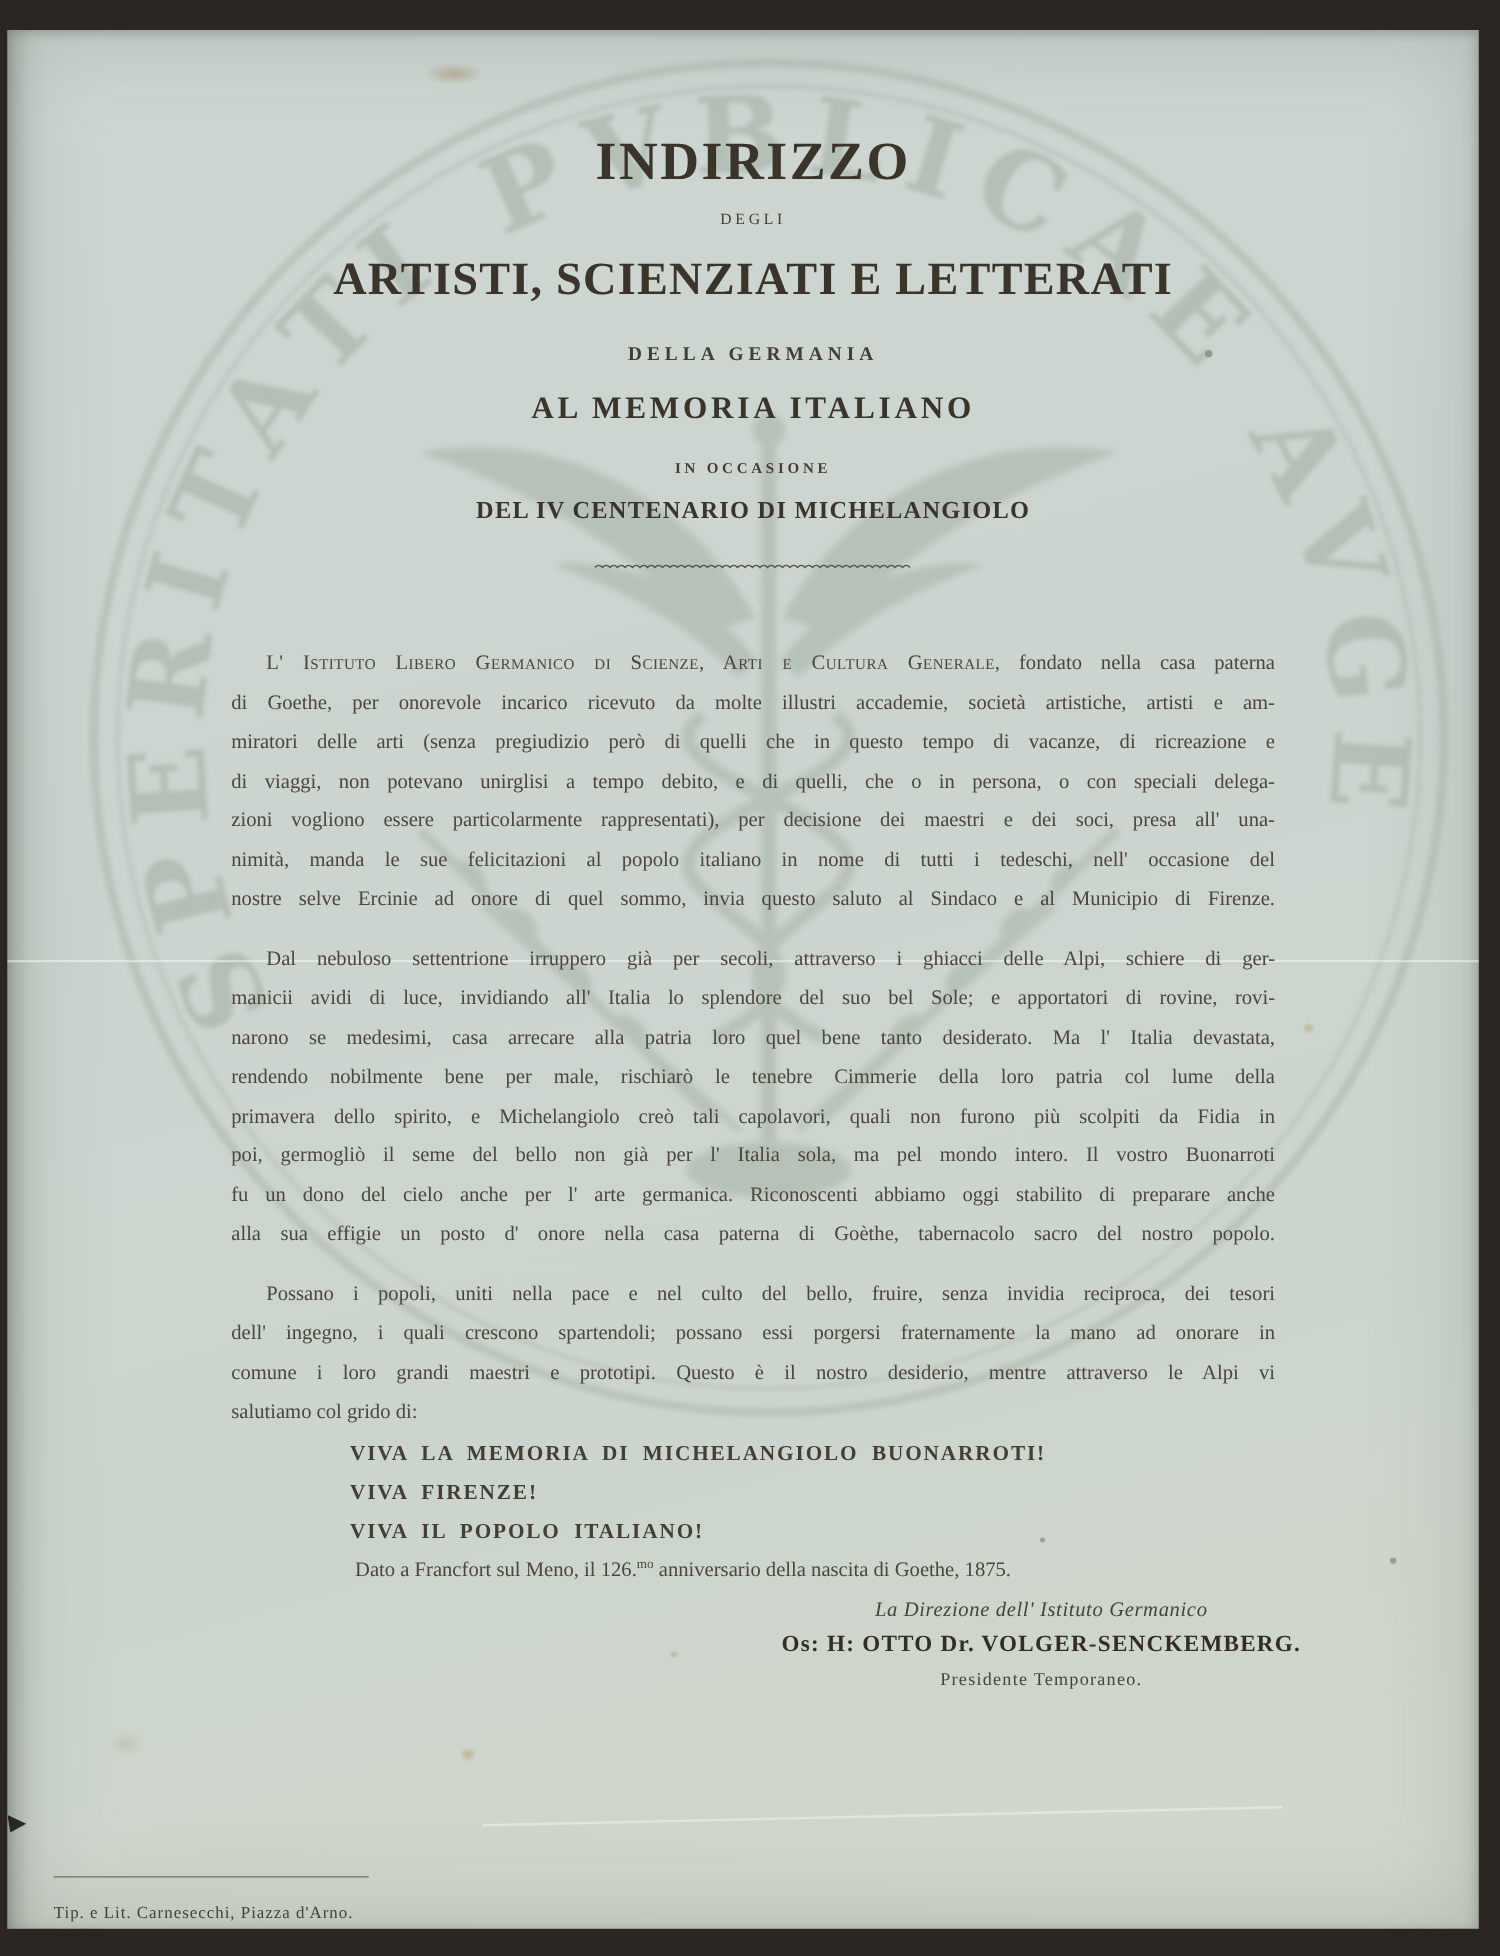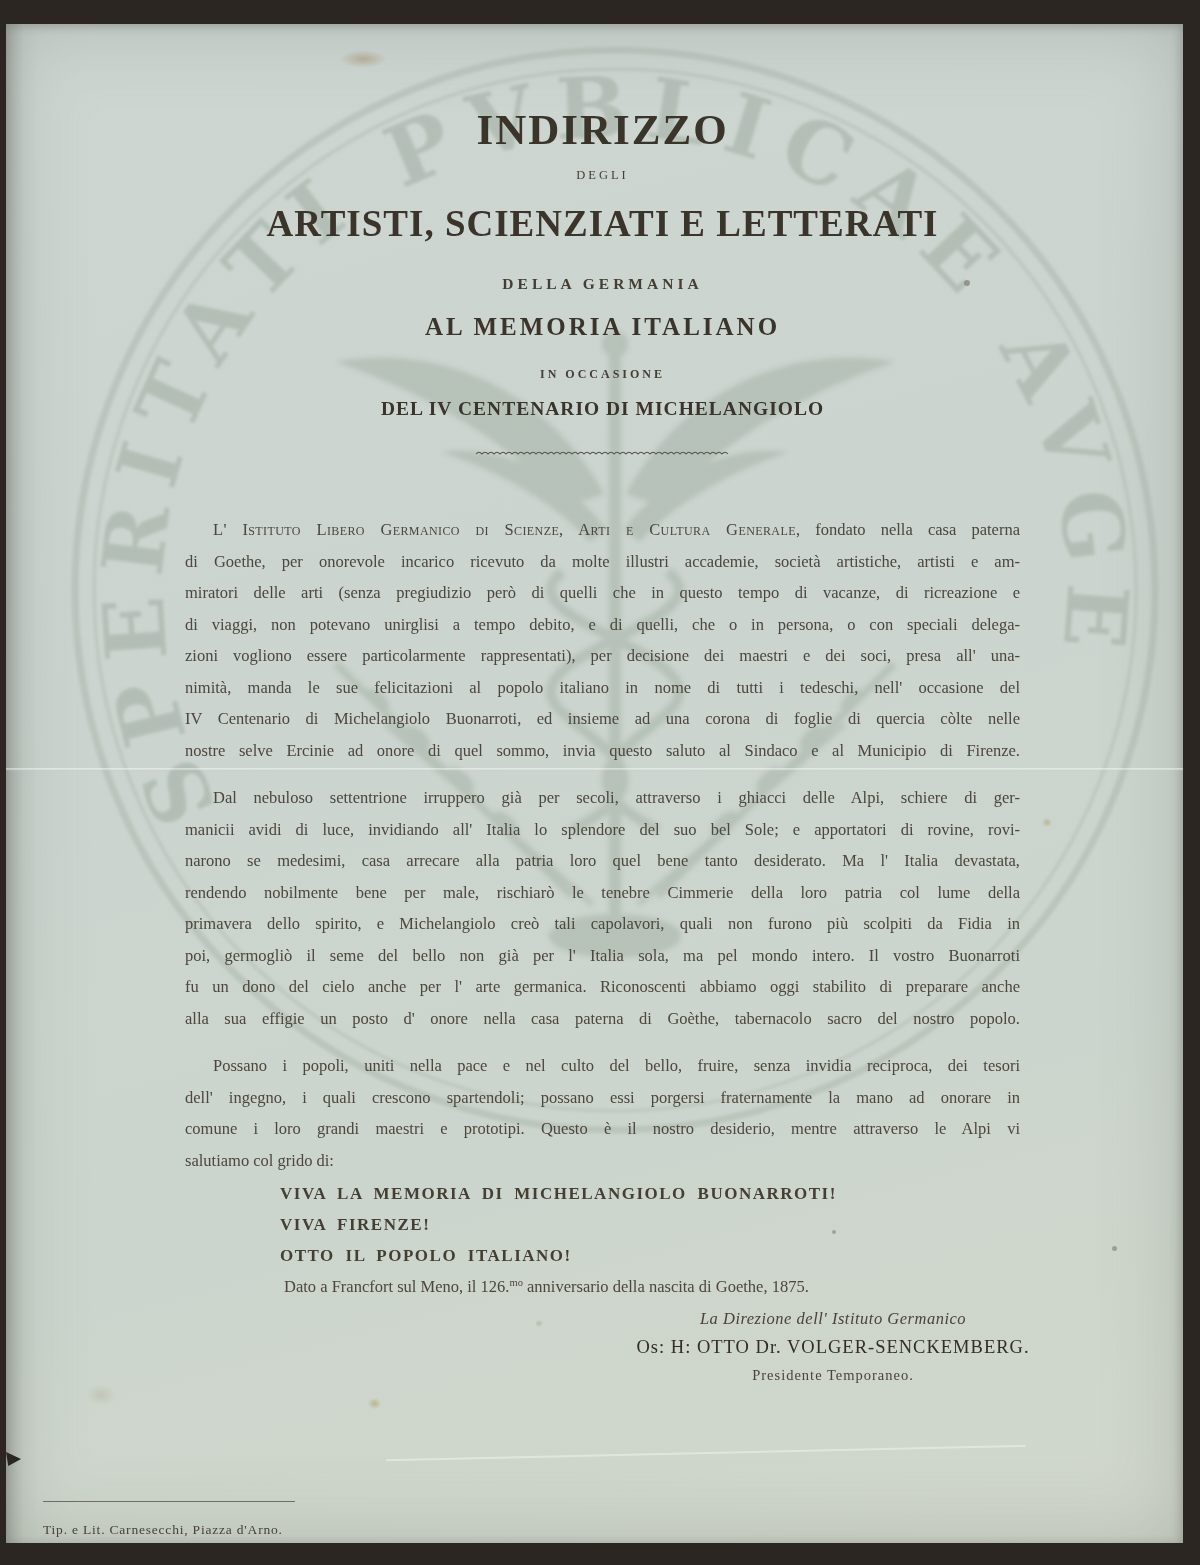--- a/index.html
+++ b/index.html
@@ -37,21 +37,21 @@
   .sc{font-variant:small-caps;letter-spacing:.4px;}
   .sup{vertical-align:super;font-size:10.5px;line-height:0;}
 
   .viva{margin:2px 0 0 95px;}
   .viva-line{height:31px;line-height:31px;font-size:17px;font-weight:bold;
              letter-spacing:1.5px;word-spacing:5px;color:#453e33;}
   .dato-line{margin-left:99px;height:31px;line-height:31px;font-size:16.5px;}
 
   .signature{margin:4px 0 0 438px;width:420px;text-align:center;}
   .sig-direction{font-style:italic;font-size:16.5px;line-height:26px;letter-spacing:.5px;color:#4a433a;}
-  .sig-name{font-size:18.5px;line-height:30px;font-weight:normal;letter-spacing:1px;color:#332d25;}
+  .sig-name{font-size:18.5px;line-height:30px;font-weight:bold;letter-spacing:1px;color:#332d25;}
   .sig-role{font-size:14.5px;line-height:26px;letter-spacing:1px;color:#4a433a;}
 
   .imprint{position:absolute;left:37px;top:1477px;color:#474138;}
   .imprint-rule{width:252px;border:0;border-top:1px solid rgba(80,74,64,.75);margin:0;}
   .imprint-text{margin-top:20px;font-size:13.5px;letter-spacing:.8px;}
 
   .crease-h{position:absolute;left:0;width:100%;height:3px;
             background:linear-gradient(to bottom,rgba(255,255,255,.45) 35%,rgba(90,90,80,.08));top:744px;}
   .crease-d{position:absolute;left:380px;top:1428px;width:640px;height:2px;
             background:rgba(255,255,255,.38);transform:rotate(-1.3deg);}
@@ -142,21 +142,20 @@
       </svg>
 
       <div class="body">
           <div class="para">
             <div class="line indent"><span class="sc">L' Istituto Libero Germanico di Scienze, Arti e Cultura Generale</span><span>, fondato nella casa paterna</span></div>
             <div class="line"><span>di Goethe, per onorevole incarico ricevuto da molte illustri accademie, società artistiche, artisti e am-</span></div>
             <div class="line"><span>miratori delle arti (senza pregiudizio però di quelli che in questo tempo di vacanze, di ricreazione e</span></div>
             <div class="line"><span>di viaggi, non potevano unirglisi a tempo debito, e di quelli, che o in persona, o con speciali delega-</span></div>
             <div class="line"><span>zioni vogliono essere particolarmente rappresentati), per decisione dei maestri e dei soci, presa all' una-</span></div>
             <div class="line"><span>nimità, manda le sue felicitazioni al popolo italiano in nome di tutti i tedeschi, nell' occasione del</span></div>
-            <div class="line"><span>IV Centenario di Michelangiolo Buonarroti, ed insieme ad una corona di foglie di quercia còlte nelle</span></div>
             <div class="line"><span>nostre selve Ercinie ad onore di quel sommo, invia questo saluto al Sindaco e al Municipio di Firenze.</span></div>
           </div>
           <div class="para">
             <div class="line indent"><span>Dal nebuloso settentrione irruppero già per secoli, attraverso i ghiacci delle Alpi, schiere di ger-</span></div>
             <div class="line"><span>manicii avidi di luce, invidiando all' Italia lo splendore del suo bel Sole; e apportatori di rovine, rovi-</span></div>
             <div class="line"><span>narono se medesimi, casa arrecare alla patria loro quel bene tanto desiderato. Ma l' Italia devastata,</span></div>
             <div class="line"><span>rendendo nobilmente bene per male, rischiarò le tenebre Cimmerie della loro patria col lume della</span></div>
             <div class="line"><span>primavera dello spirito, e Michelangiolo creò tali capolavori, quali non furono più scolpiti da Fidia in</span></div>
             <div class="line"><span>poi, germogliò il seme del bello non già per l' Italia sola, ma pel mondo intero. Il vostro Buonarroti</span></div>
             <div class="line"><span>fu un dono del cielo anche per l' arte germanica. Riconoscenti abbiamo oggi stabilito di preparare anche</span></div>
@@ -165,21 +164,21 @@
           <div class="para">
             <div class="line indent"><span>Possano i popoli, uniti nella pace e nel culto del bello, fruire, senza invidia reciproca, dei tesori</span></div>
             <div class="line"><span>dell' ingegno, i quali crescono spartendoli; possano essi porgersi fraternamente la mano ad onorare in</span></div>
             <div class="line"><span>comune i loro grandi maestri e prototipi. Questo è il nostro desiderio, mentre attraverso le Alpi vi</span></div>
             <div class="line flush"><span>salutiamo col grido di:</span></div>
           </div>
         </div>
       <div class="viva">
           <div class="viva-line">VIVA LA MEMORIA DI MICHELANGIOLO BUONARROTI!</div>
           <div class="viva-line">VIVA FIRENZE!</div>
-          <div class="viva-line">OTTO IL POPOLO ITALIANO!</div>
+          <div class="viva-line">VIVA IL POPOLO ITALIANO!</div>
         </div>
       <div class="dato-line"><span>Dato a Francfort sul Meno, il 126.</span><span class="sup">mo</span><span> anniversario della nascita di Goethe, 1875.</span></div>
 
       <div class="signature">
         <div class="sig-direction">La Direzione dell' Istituto Germanico</div>
         <div class="sig-name">Os: H: OTTO Dr. VOLGER-SENCKEMBERG.</div>
         <div class="sig-role">Presidente Temporaneo.</div>
       </div>
     </div>
 

